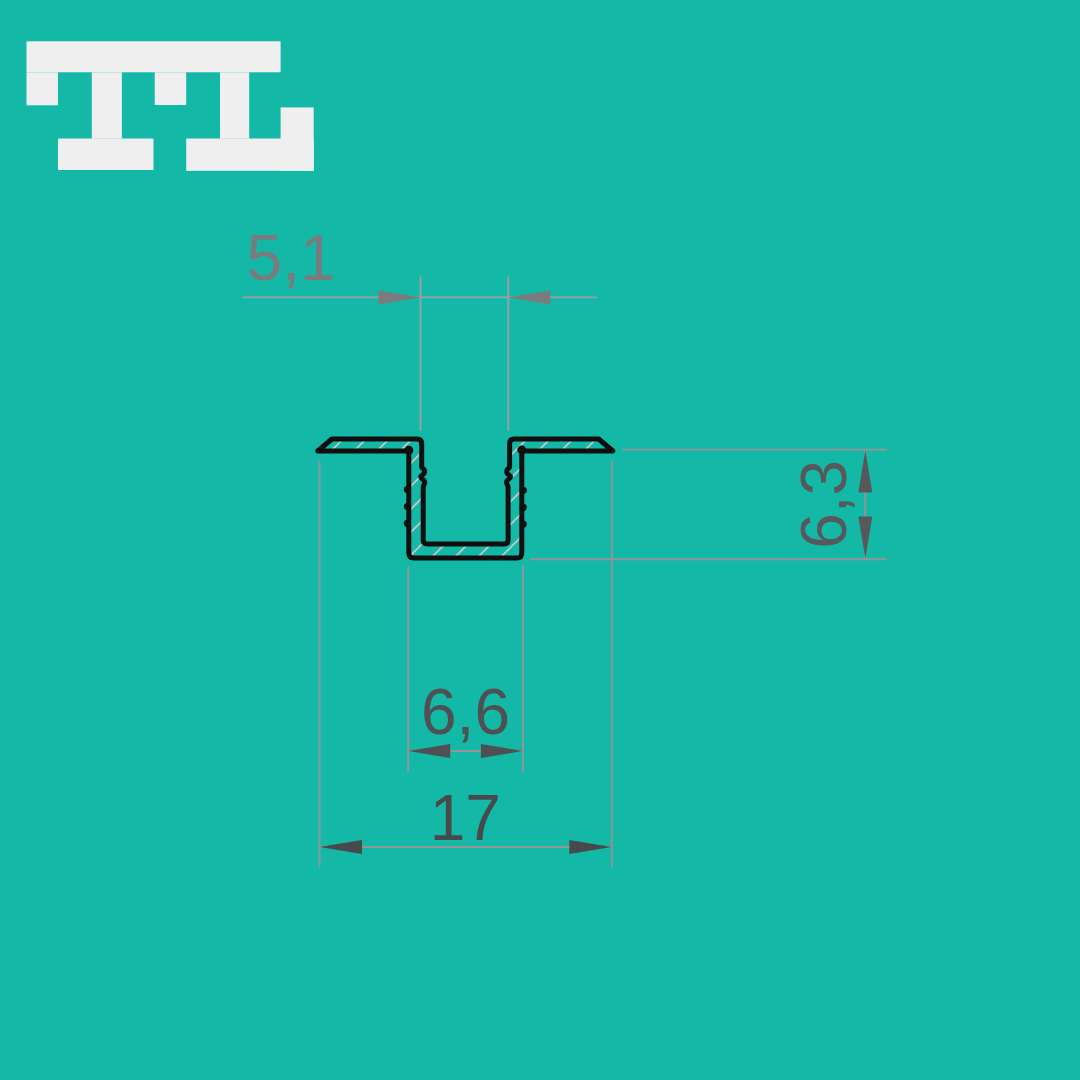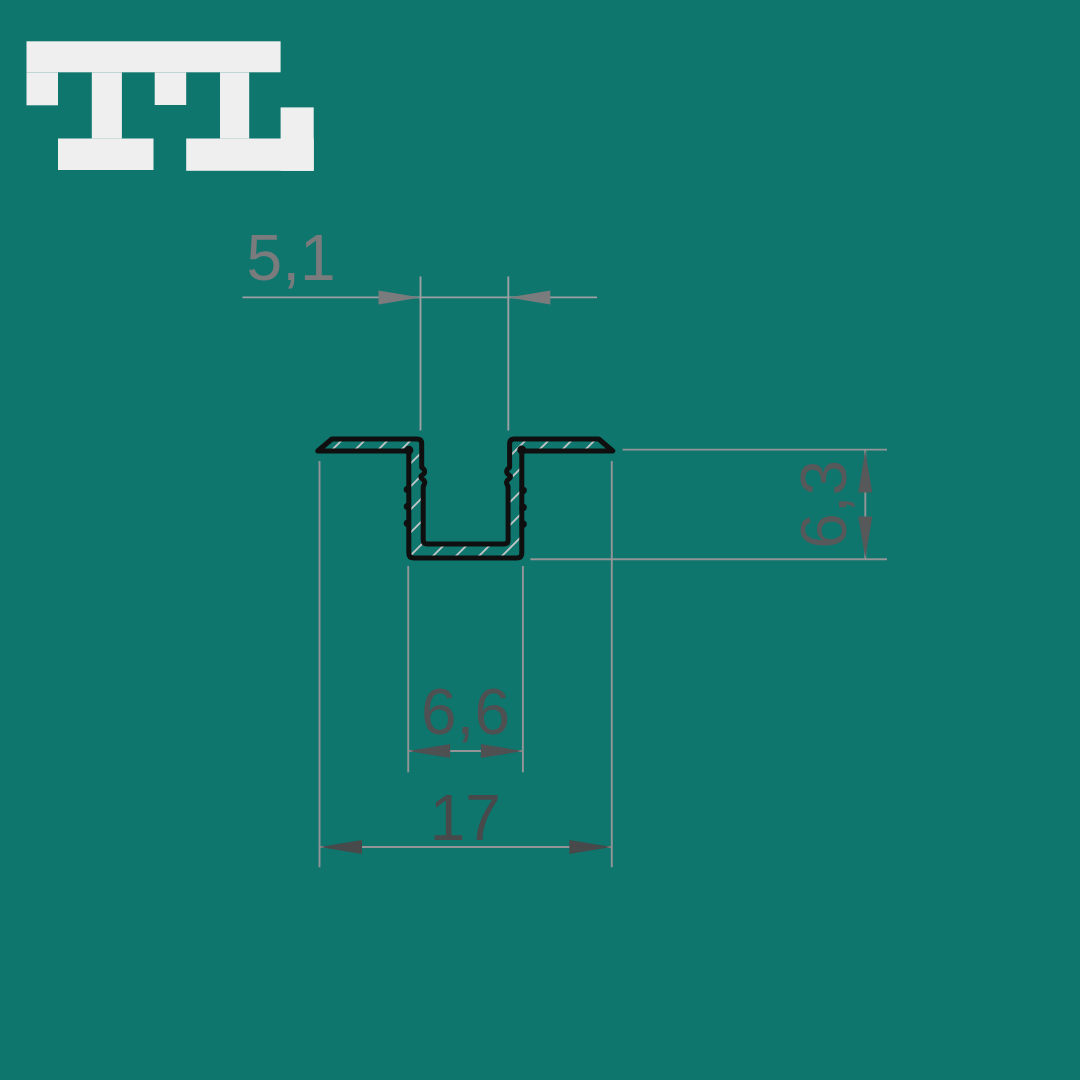--- a/index.html
+++ b/index.html
@@ -1,16 +1,16 @@
 <!DOCTYPE html>
 <html><head>
 <meta charset="utf-8">
 <style>
   html,body{margin:0;padding:0;background:#ffffff;}
-  .page{width:1080px;height:1080px;position:relative;background:#0f766e;overflow:hidden;}
+  .page{width:1080px;height:1080px;position:relative;background:#14b8a6;overflow:hidden;}
   svg{display:block;}
   text{font-family:"Liberation Sans",sans-serif;}
 </style>
 </head>
 <body>
 <div class="page">
 <svg width="1080" height="1080" viewBox="0 0 1080 1080">
 <defs>
 <pattern id="hatch" patternUnits="userSpaceOnUse" width="23" height="23">
 <path d="M0 23 L23 0 M-6 6 L6 -6 M17 29 L29 17" stroke="#c3c5c6" stroke-width="1.8" fill="none"></path>

